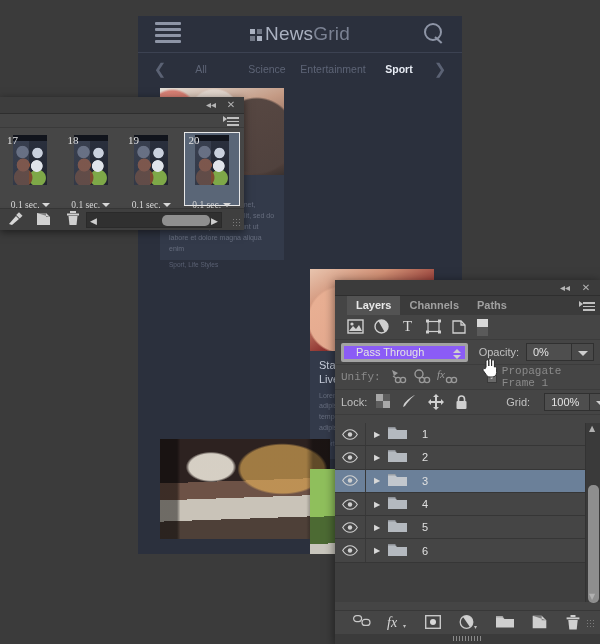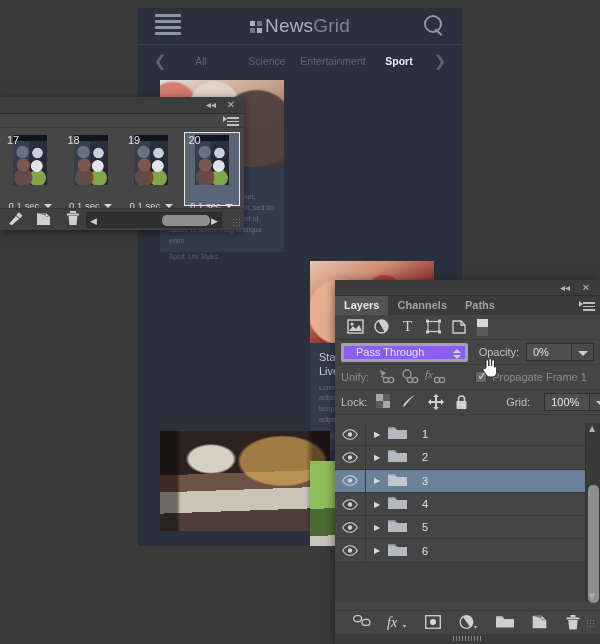--- a/index.html
+++ b/index.html
@@ -6,21 +6,21 @@
   html,body {
     width:600px; height:644px; overflow:hidden;
     background:#3b3b3b;
     font-family:"Liberation Sans", sans-serif;
     -webkit-font-smoothing:antialiased;
   }
   #stage { position:relative; width:600px; height:644px; background:#3b3b3b; }
 
   
   .mockup {
-    position:absolute; left:138px; top:8px; width:324px; height:538px;
+    position:absolute; left:138px; top:16px; width:324px; height:538px;
     background:#2b303d; overflow:hidden;
   }
   .mk-head {
     position:relative; height:37px; border-bottom:1px solid #3c4252;
     background:#2b303d;
   }
   .mk-burger { position:absolute; left:17px; top:6px; width:26px; height:22px; cursor:pointer; }
   .mk-burger i { display:block; height:3px; background:#8e95a6; margin-bottom:3px; border-radius:1px; }
   .mk-title {
     position:absolute; left:0; right:0; top:7px; text-align:center;
@@ -111,21 +111,21 @@
   .ps-menu-btn::before{
     content:""; position:absolute; left:0; top:1px;
     border-left:4px solid #c0c0c0; border-top:3px solid transparent; border-bottom:3px solid transparent;
   }
 
   
   #anim { left:0px; top:97px; width:244px; height:133px; box-shadow:0 2px 8px rgba(0,0,0,.5); }
   #anim .ps-titlebar { height:17px; background:#3d3d3d; }
   #anim .an-menurow { height:14px; background:#454545; position:relative; border-bottom:1px solid #3a3a3a;}
   .frames { display:flex; height:78px; background:#464646; padding:4px 0 0 2px; }
-  .frame { width:57px; margin-right:4px; padding:2px 3px 0 3px; border:1px solid transparent; position:relative; cursor:pointer;}
+  .frame { width:57px; margin-right:4px; padding:2px 3px 0 3px; border:1px solid transparent; position:relative; cursor:pointer;font-family:Liberation Serif, serif;}
   .frame.sel { border-color:#e8e8e8; background:#5a6677; }
   .frame-no { font-size:11px; color:#e0e0e0; position:absolute; left:4px; top:1px; z-index:2; }
   .frame-thumb {
     width:34px; height:50px; margin:0 auto; background:#222734;
     background-image:
       linear-gradient(180deg,#11141c 0 12%, rgba(0,0,0,0) 12%),
       linear-gradient(90deg, rgba(70,78,96,.5) 0 48%, rgba(0,0,0,0) 48%),
       radial-gradient(circle at 28% 34%, #8a93a8 0 14%, rgba(0,0,0,0) 16%),
       radial-gradient(circle at 72% 36%, #c9d0dd 0 12%, rgba(0,0,0,0) 14%),
       radial-gradient(circle at 30% 60%, #b3603a 0 16%, rgba(0,0,0,0) 18%),
@@ -141,21 +141,21 @@
   .an-tool { width:29px; text-align:center; cursor:pointer; color:#cfcfcf; }
   .an-scroll { position:absolute; left:86px; right:22px; top:3px; height:16px; background:#303030; border:1px solid #2a2a2a; }
   .an-scroll .thumb { position:absolute; left:56%; top:2px; width:48px; height:11px; background:#8f8f8f; border-radius:5px; }
   .an-scroll .sa { position:absolute; top:3px; color:#cfcfcf; font-size:9px; font-family:"DejaVu Sans",sans-serif; }
   .grip { position:absolute; right:2px; bottom:2px; width:10px; height:10px;
     background-image:radial-gradient(#8a8a8a 40%, transparent 41%);
     background-size:3px 3px; opacity:.8; }
 
   
   #layers { left:335px; top:280px; width:265px; height:364px; box-shadow:0 2px 10px rgba(0,0,0,.55); }
-  .ly-tabs { height:19px; background:#3b3b3b; display:flex; align-items:stretch; position:relative; }
+  .ly-tabs { height:19px; background:#3b3b3b; display:flex; align-items:stretch; position:relative;margin-left:12px; }
   .ly-tab { padding:0 9px; line-height:19px; font-size:11px; color:#a0a0a0; cursor:pointer; font-weight:bold; }
   .ly-tab.active { background:#535353; color:#e8e8e8; }
   .ly-row { height:25px; display:flex; align-items:center; padding:0 6px; background:#454545; border-bottom:1px solid #3c3c3c; }
   .sel-box {
     width:112px; height:18px; background:#4e4e4e; border:1px solid #303030; border-radius:2px;
     display:flex; align-items:center; padding:0 4px; font-size:11px; color:#dcdcdc; cursor:pointer; position:relative;
   }
   .sel-box .mag { width:10px; height:10px; border:1.5px solid #cfcfcf; border-radius:50%; margin-right:4px; position:relative;}
   .sel-box .mag::after { content:""; position:absolute; left:8px; top:8px; width:5px; height:1.5px; background:#cfcfcf; transform:rotate(45deg); transform-origin:left;}
   .stepper { position:absolute; right:4px; top:3px; }
@@ -170,21 +170,21 @@
   }
   .lbl { color:#c0c0c0; font-size:11px; }
   .num-box {
     width:46px; height:18px; background:#4e4e4e; border:1px solid #303030;
     line-height:17px; padding-left:6px; font-size:11px; color:#e4e4e4; cursor:text;
   }
   .num-drop { width:22px; height:18px; background:#4a4a4a; border:1px solid #303030; border-left:0; position:relative; cursor:pointer;}
   .num-drop::after { content:""; position:absolute; left:6px; top:7px; border-left:5px solid transparent; border-right:5px solid transparent; border-top:5px solid #cfcfcf;}
   .chkbox { width:12px; height:12px; background:#6a6a6a; border:1px solid #3a3a3a; position:relative; margin-right:5px; cursor:pointer; }
   .chkbox::after { content:"✓"; position:absolute; left:1px; top:-3px; font-size:12px; color:#d8d8d8; }
-  .dim { color:#8a8a8a; }
+  .dim { color:#8a8a8a;font-family:Liberation Mono, monospace; }
 
   .list { position:absolute; left:0; right:0; top:143px; bottom:42px; background:#3f3f3f; overflow:hidden; }
   .lrow { height:23.3px; display:flex; align-items:center; border-bottom:1px solid #363636; background:#454545; cursor:pointer; }
   .lrow.active { background:#6b8099; }
   .lrow.tall { height:38px; }
   .eye { width:30px; text-align:center; color:#d0d0d0; }
   .eye svg { display:block; margin:0 auto; }
   .divider { width:1px; align-self:stretch; background:#383838; }
   .tri { width:22px; text-align:center; color:#d8d8d8; font-size:8px; font-family:"DejaVu Sans",sans-serif;}
   .folder { width:24px; }

